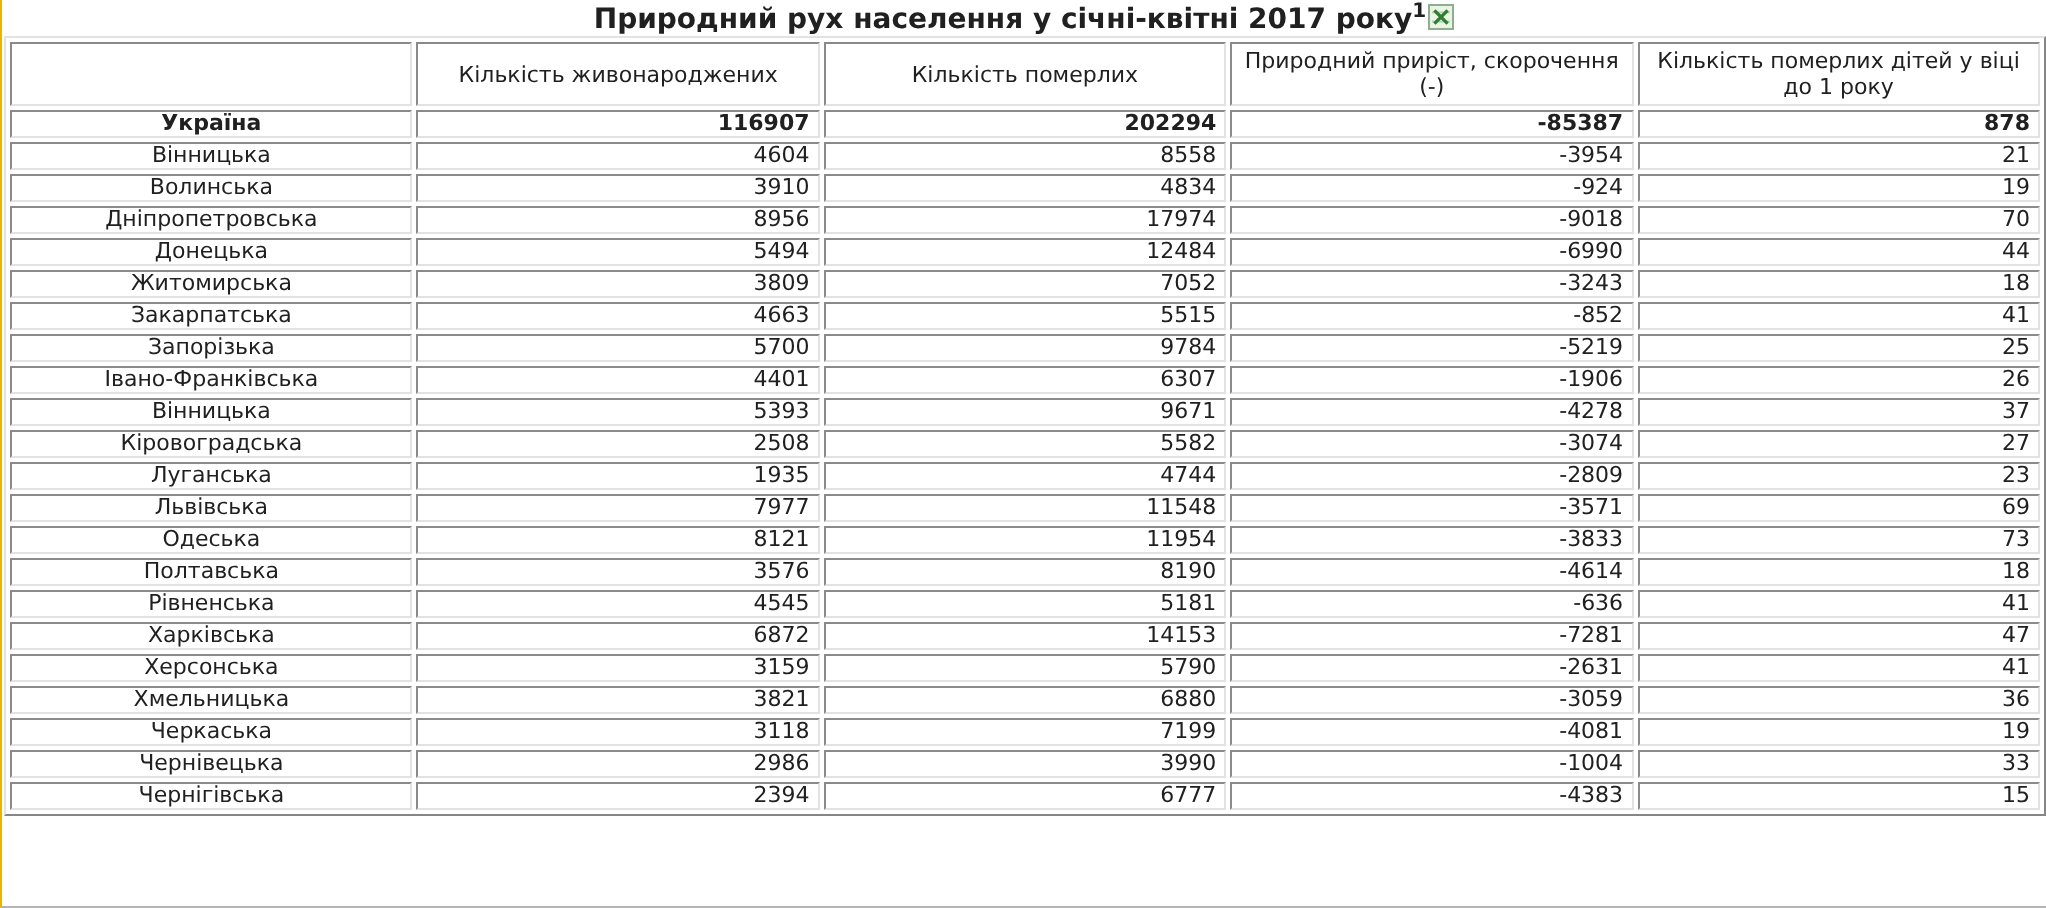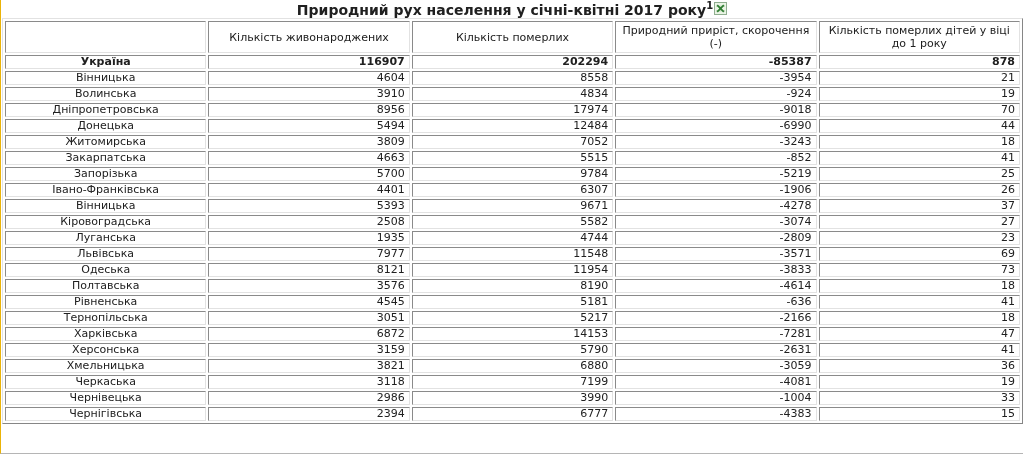--- a/index.html
+++ b/index.html
@@ -218,27 +218,20 @@
     <td class="num">18</td>
   </tr>
         <tr>
     <td class="region">Рівненська</td>
     <td class="num">4545</td>
     <td class="num">5181</td>
     <td class="num">-636</td>
     <td class="num">41</td>
   </tr>
         <tr>
-    <td class="region">Тернопільська</td>
-    <td class="num">3051</td>
-    <td class="num">5217</td>
-    <td class="num">-2166</td>
-    <td class="num">18</td>
-  </tr>
-        <tr>
     <td class="region">Харківська</td>
     <td class="num">6872</td>
     <td class="num">14153</td>
     <td class="num">-7281</td>
     <td class="num">47</td>
   </tr>
         <tr>
     <td class="region">Херсонська</td>
     <td class="num">3159</td>
     <td class="num">5790</td>

